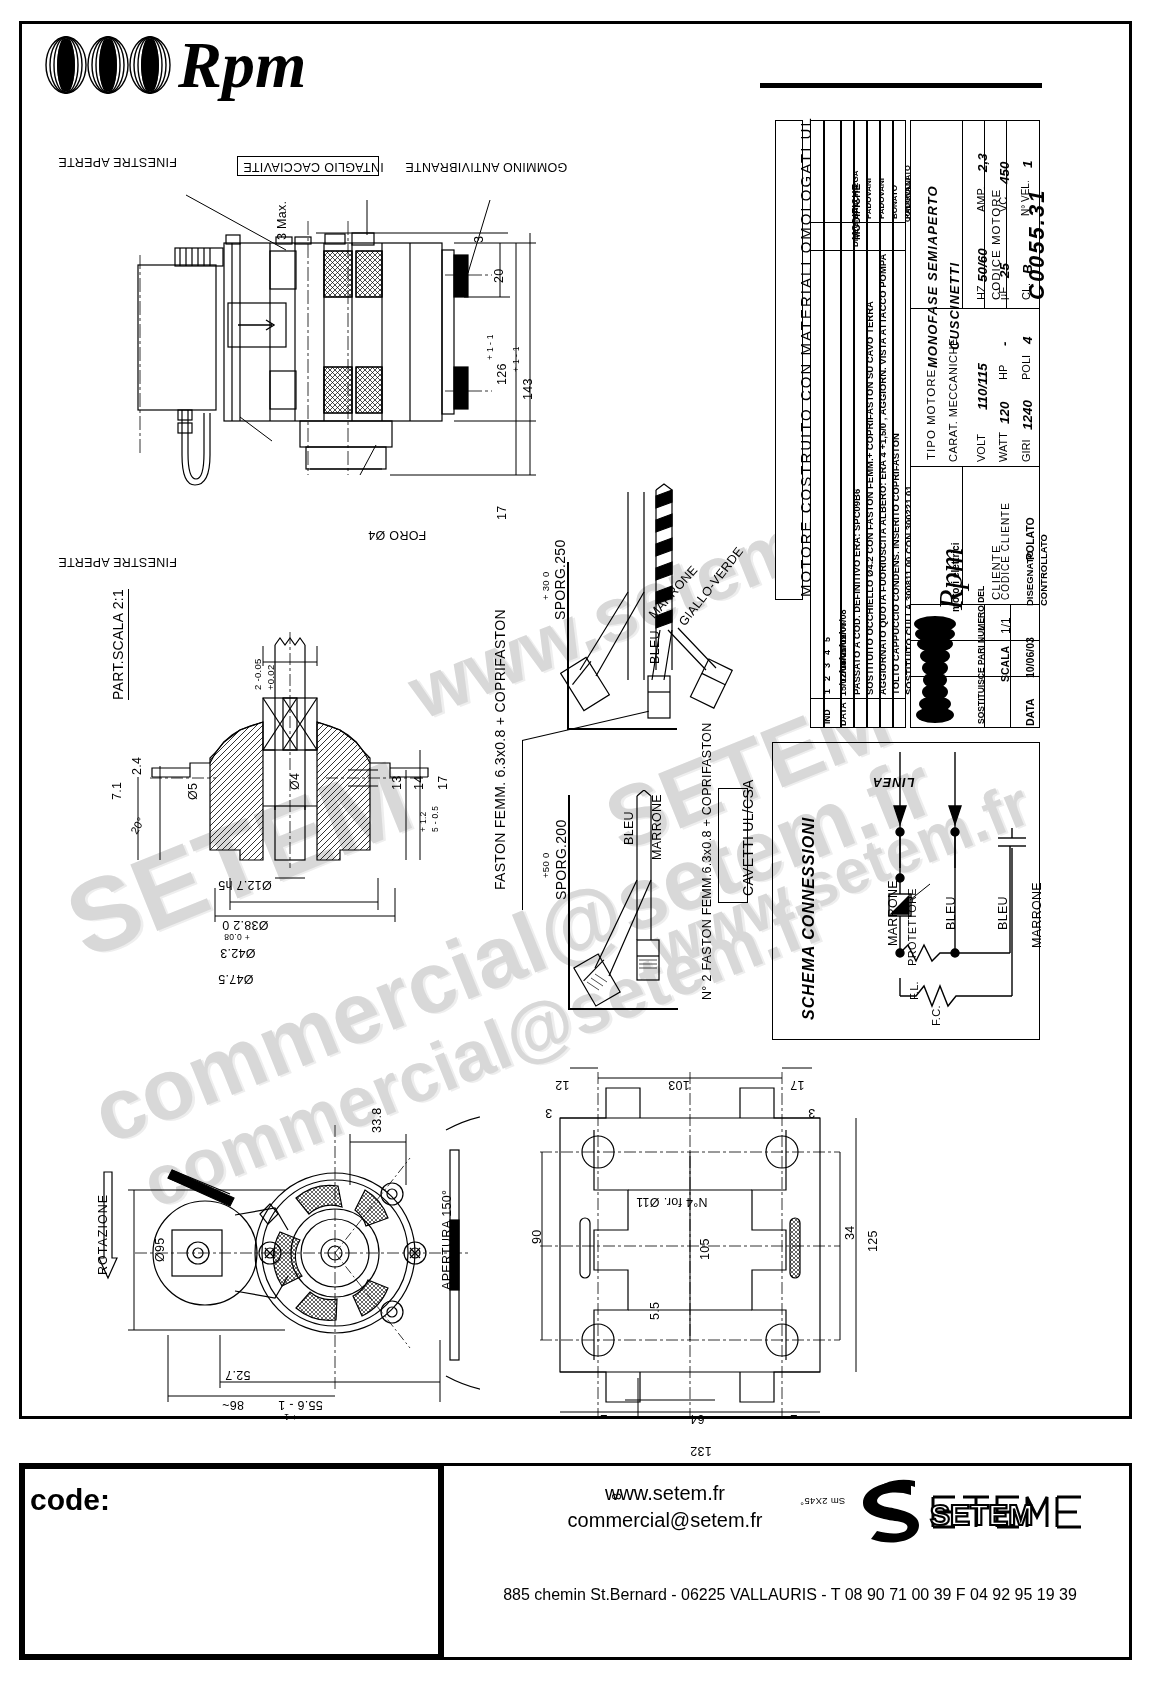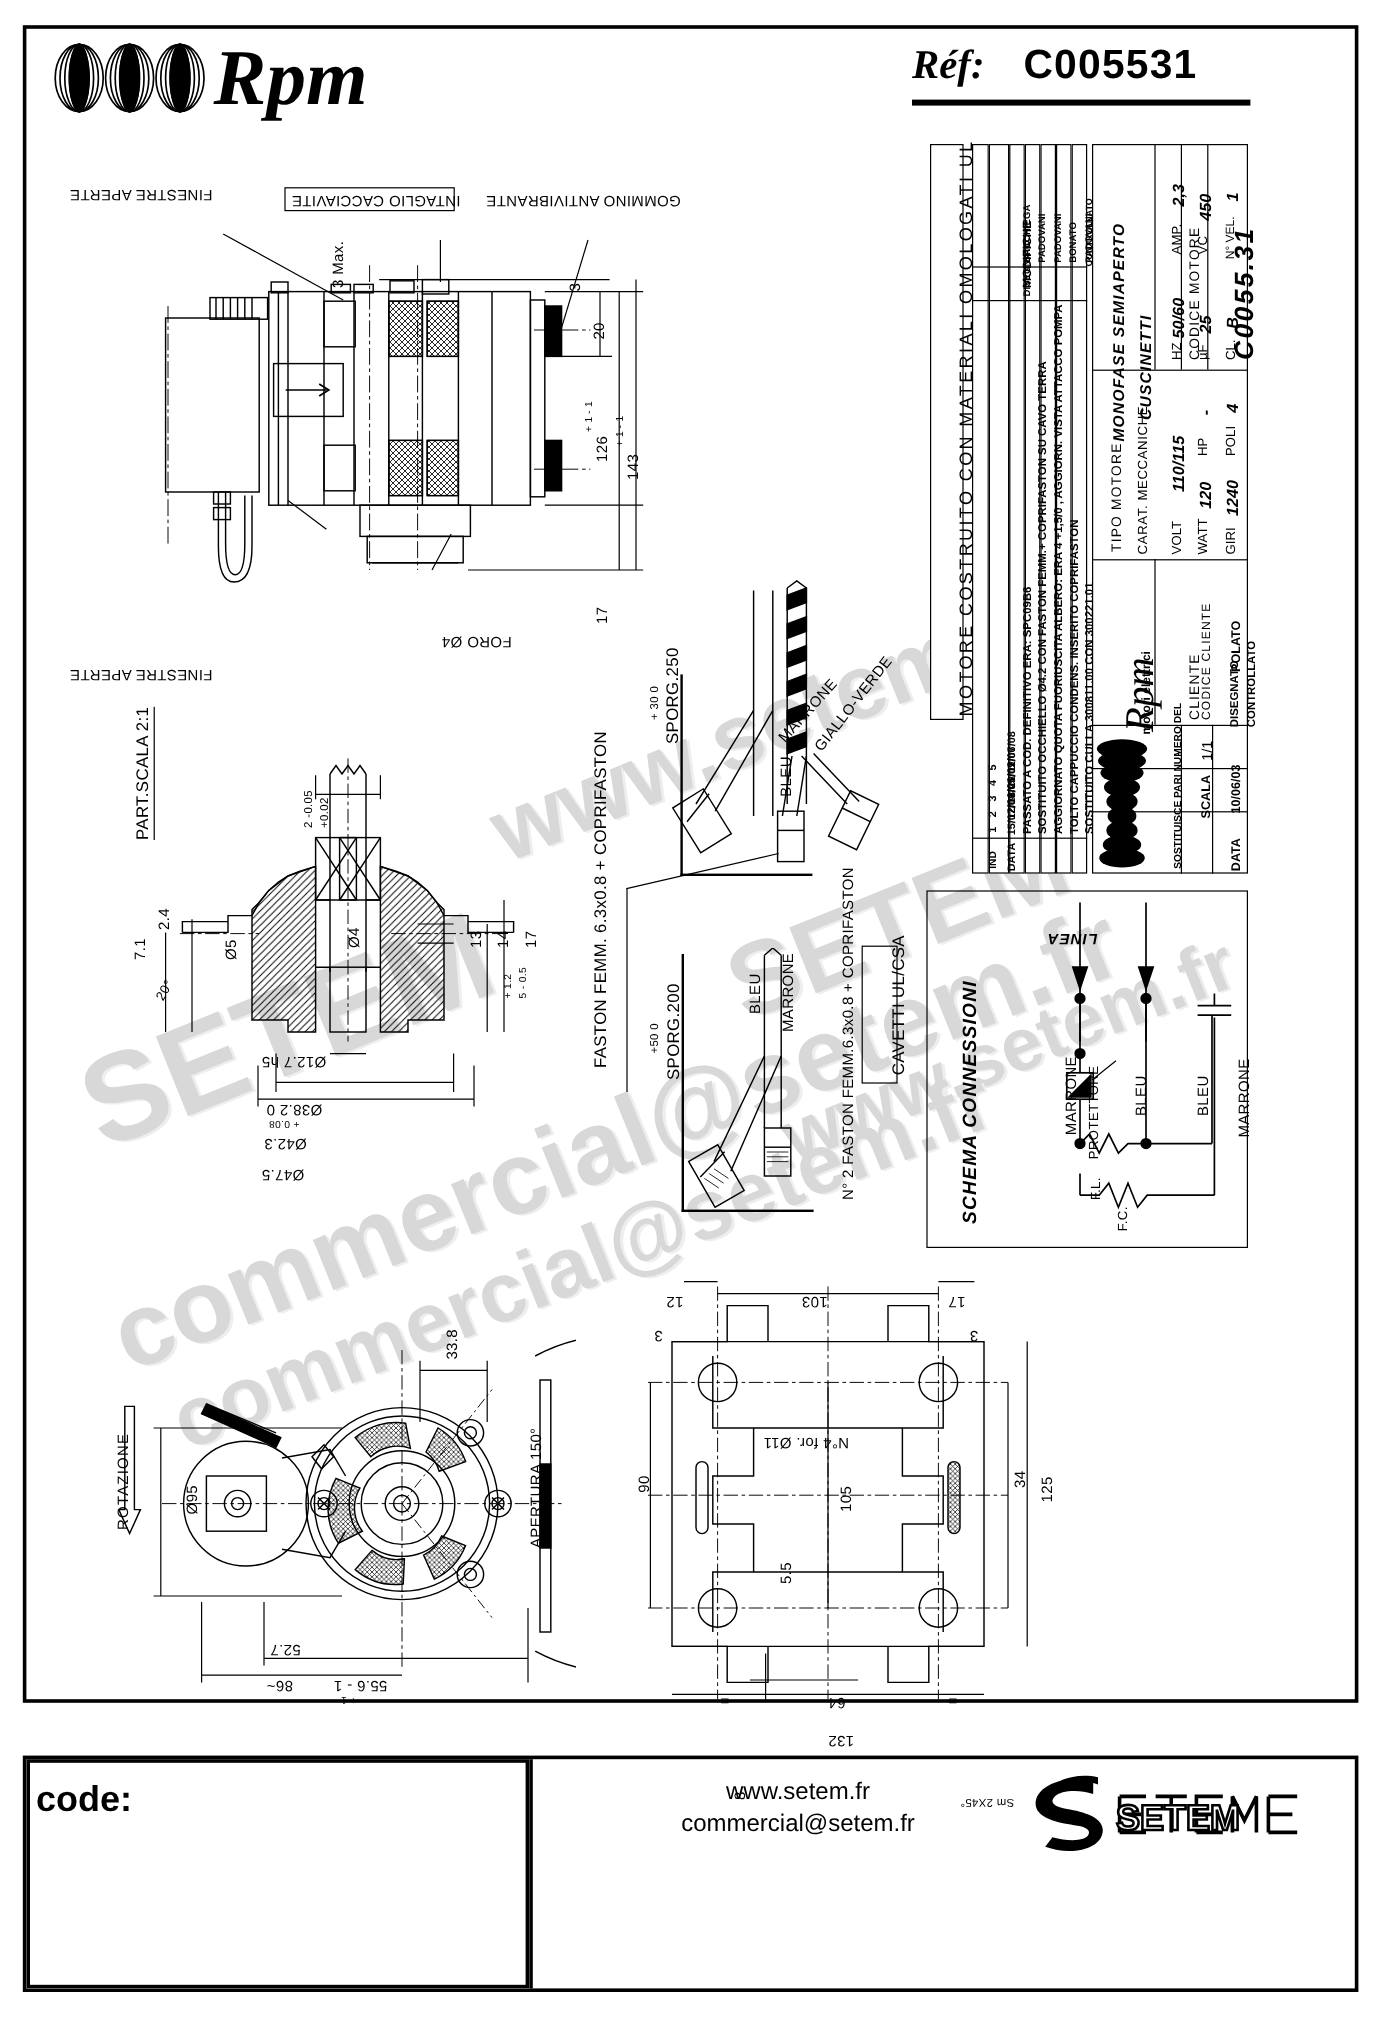--- a/index.html
+++ b/index.html
@@ -86,24 +86,20 @@
       </g>
       <g fill="#000">
         <ellipse cx="28" cy="34" rx="9" ry="27"></ellipse>
           <ellipse cx="70" cy="34" rx="9" ry="27"></ellipse>
           <ellipse cx="112" cy="34" rx="9" ry="27"></ellipse>
       </g>
       <text x="140" y="56" font-family="Liberation Serif,serif" font-style="italic" font-weight="bold" font-size="66" fill="#000">Rpm</text>
     </svg>
   </div>
 
-  <div id="ref-wrap">
-    <span id="ref-label">Réf:</span>
-    <span id="ref-value" style="margin-left:28px;">C005531</span>
-  </div>
   <div id="ref-underline"></div>
 
   <svg class="abs" style="left:120px;top:155px;" width="420" height="400">
     <g stroke="#000" fill="none" stroke-width="1.2">
 
       <rect x="18" y="110" width="78" height="145"></rect>
       <rect x="55" y="93" width="48" height="18"></rect>
       <line x1="60" y1="93" x2="60" y2="111"></line>
         <line x1="66" y1="93" x2="66" y2="111"></line>
       <line x1="72" y1="93" x2="72" y2="111"></line>
@@ -673,20 +669,21 @@
   <div class="tbtxt" style="left:1024px;top:678px;font-size:10.5px;font-weight:bold;">10/06/03</div>
   <div class="tbtxt" style="left:1024px;top:606px;font-size:9.5px;font-weight:bold;">DISEGNATO</div>
   <div class="tbtxt" style="left:1024px;top:560px;font-size:10.5px;font-weight:bold;">POLATO</div>
   <div class="tbtxt" style="left:1038px;top:606px;font-size:9.5px;font-weight:bold;">CONTROLLATO</div>
 
   <div id="code-label">code:</div>
   <div id="site">
     <div>www.setem.fr</div>
     <div>commercial@setem.fr</div>
   </div>
+  <div id="addr">885 chemin St.Bernard  -  06225 VALLAURIS  -  T 08 90 71 00 39   F 04 92 95 19 39</div>
   <div id="setem-logo">
     <svg width="250" height="70" viewBox="0 0 250 70">
       <g fill="#000">
         <path d="M56 8 C30 4 8 14 8 28 C8 40 26 44 40 46 C50 47 54 50 52 54 C50 59 36 60 22 56 L16 64 C38 72 64 66 64 50 C64 38 44 34 32 32 C22 30 20 26 24 22 C29 17 44 16 56 20 Z"></path>
         <path d="M60 6 C42 2 24 8 18 18 C30 10 48 8 60 12 Z"></path>
       </g>
       <g fill="none" stroke="#000" stroke-width="3">
         <path d="M78 22 L78 52 M78 22 L100 22 M78 37 L96 37 M78 52 L100 52"></path>
         <path d="M108 22 L134 22 M121 22 L121 52"></path>
         <path d="M142 52 C142 52 142 22 142 22 L164 22 M142 37 L160 37 M142 52 L164 52"></path>

